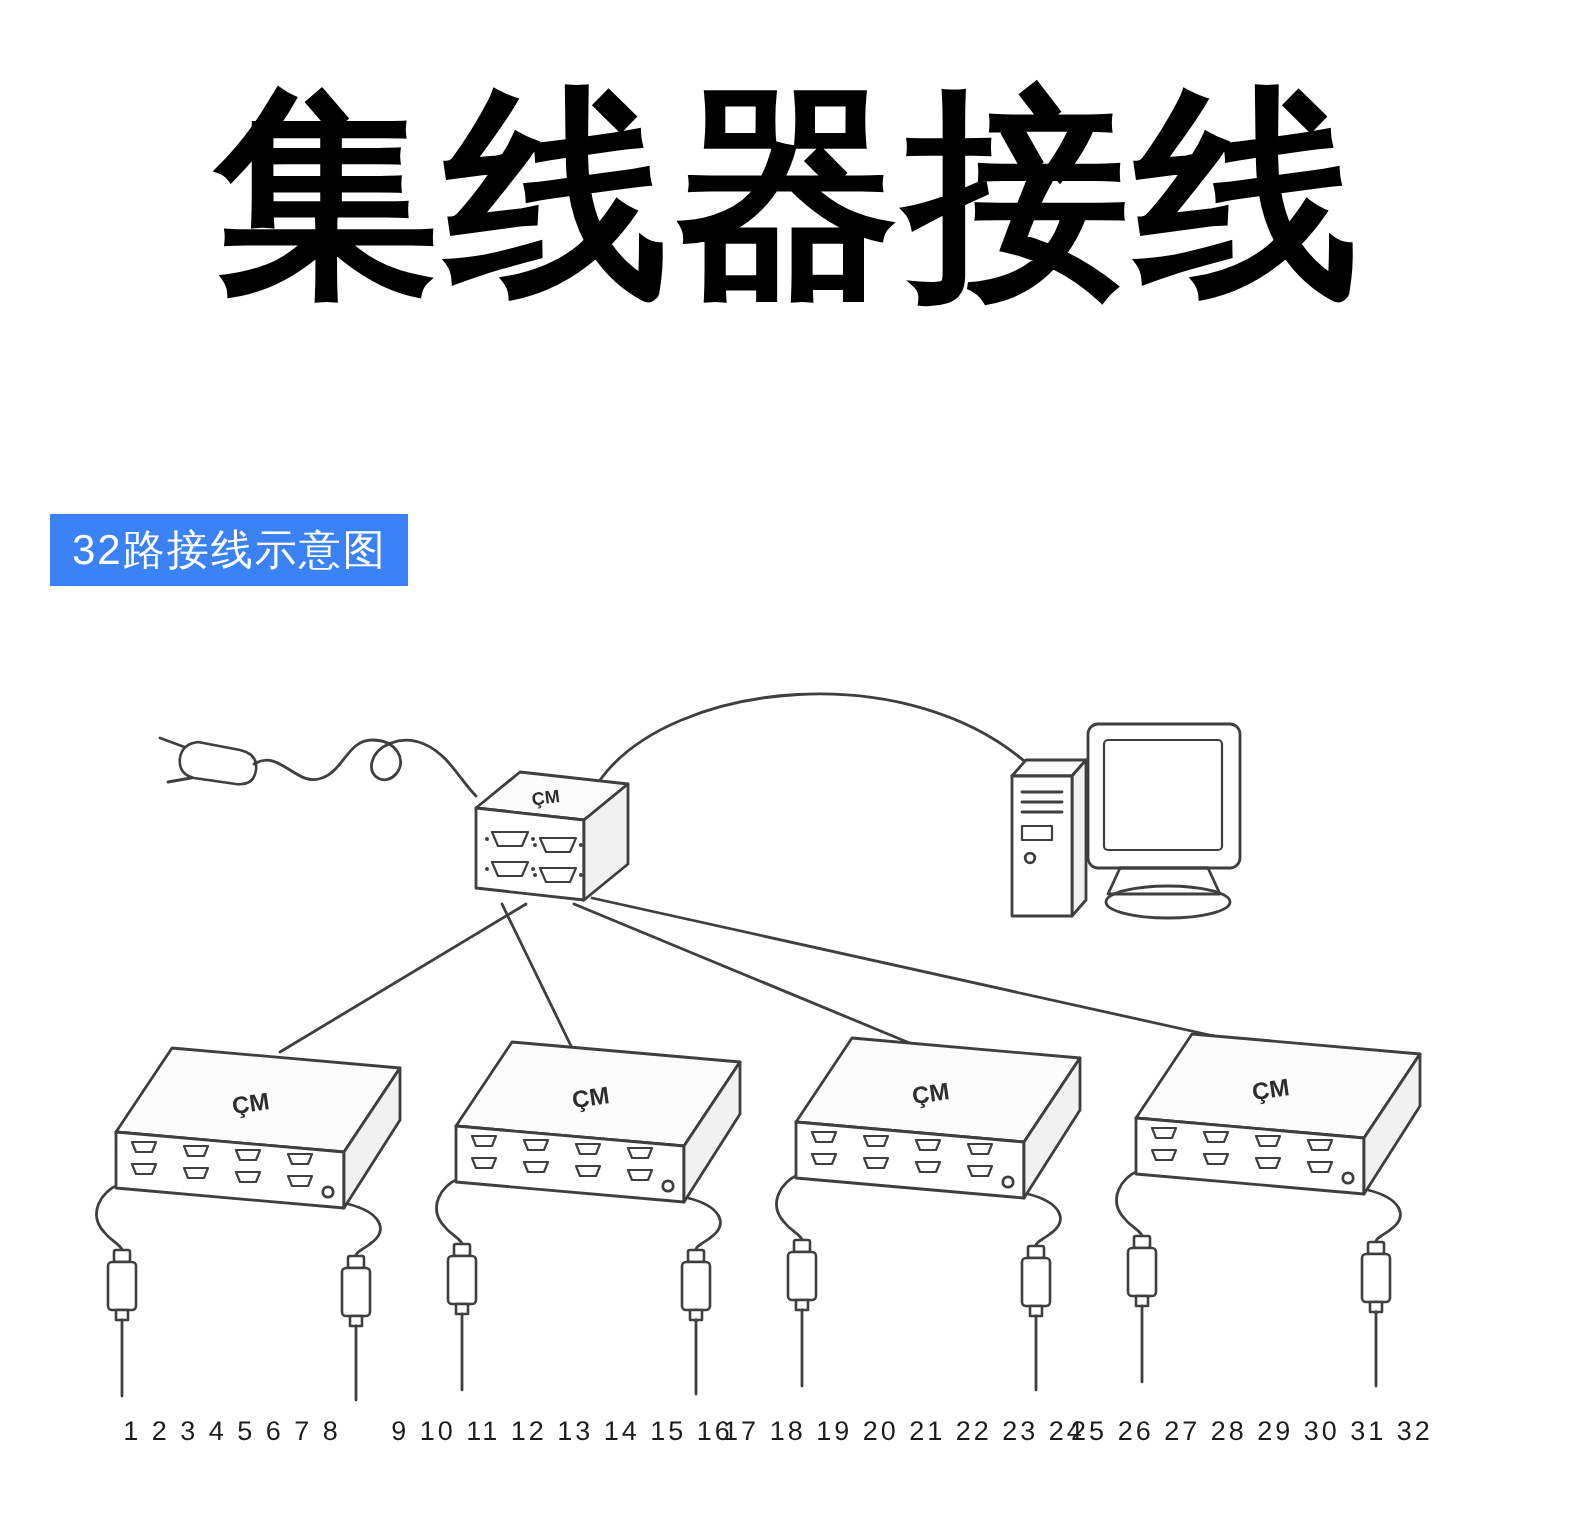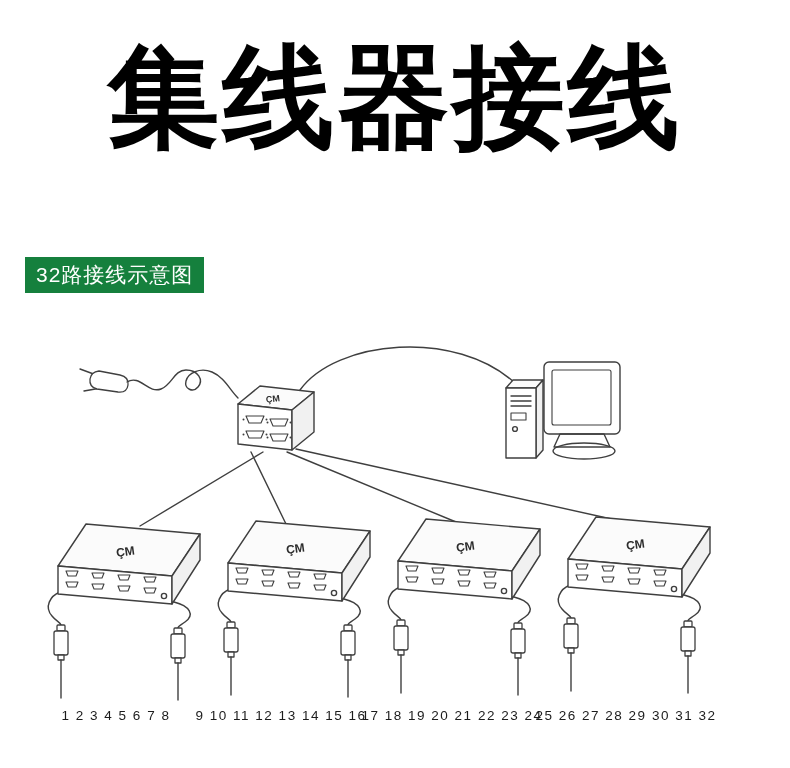--- a/index.html
+++ b/index.html
@@ -7,21 +7,21 @@
     position:relative; width:790px; height:768px; background:#fff; overflow:hidden;
     font-family:"Liberation Sans","DejaVu Sans",sans-serif;
   }
   .title {
     position:absolute; top:38px; left:50%; transform:translateX(-50%);
     font-size:112px; line-height:1.08; font-weight:900; color:#000;
     letter-spacing:3px; white-space:nowrap; margin:0;
   }
   .section-label {
     position:absolute; top:257px; left:25px;
-    background:#15803d; color:#ffffff;
+    background:#3b82f6; color:#ffffff;
     font-size:21px; font-weight:400; padding:4px 11px; letter-spacing:1px;
   }
   .diagram-svg { position:absolute; top:0; left:0; }
   .face-top  { fill:#fbfbfb; stroke:#3f3f3f; stroke-width:1.4; stroke-linejoin:round; }
   .face-front{ fill:#ffffff; stroke:#3f3f3f; stroke-width:1.4; stroke-linejoin:round; }
   .face-side { fill:#f1f1f1; stroke:#3f3f3f; stroke-width:1.4; stroke-linejoin:round; }
   .port { fill:#ffffff; stroke:#3f3f3f; stroke-width:1.1; stroke-linejoin:round; }
   .dot  { fill:#3f3f3f; stroke:none; }
   .dev  { fill:#ffffff; stroke:#3f3f3f; stroke-width:1.3; stroke-linejoin:round; }
   .ln   { fill:none; stroke:#3f3f3f; stroke-width:1.4; stroke-linecap:round; stroke-linejoin:round; }

